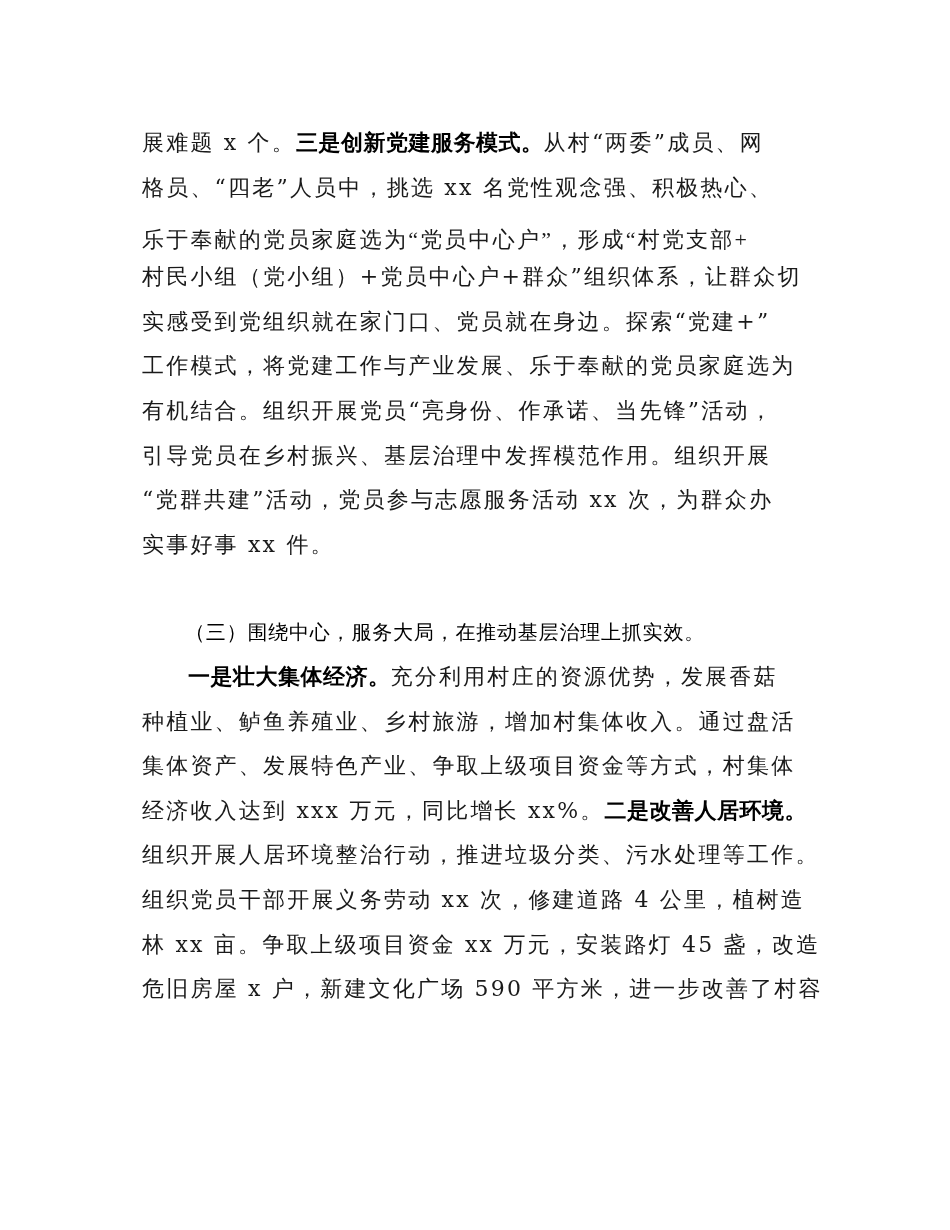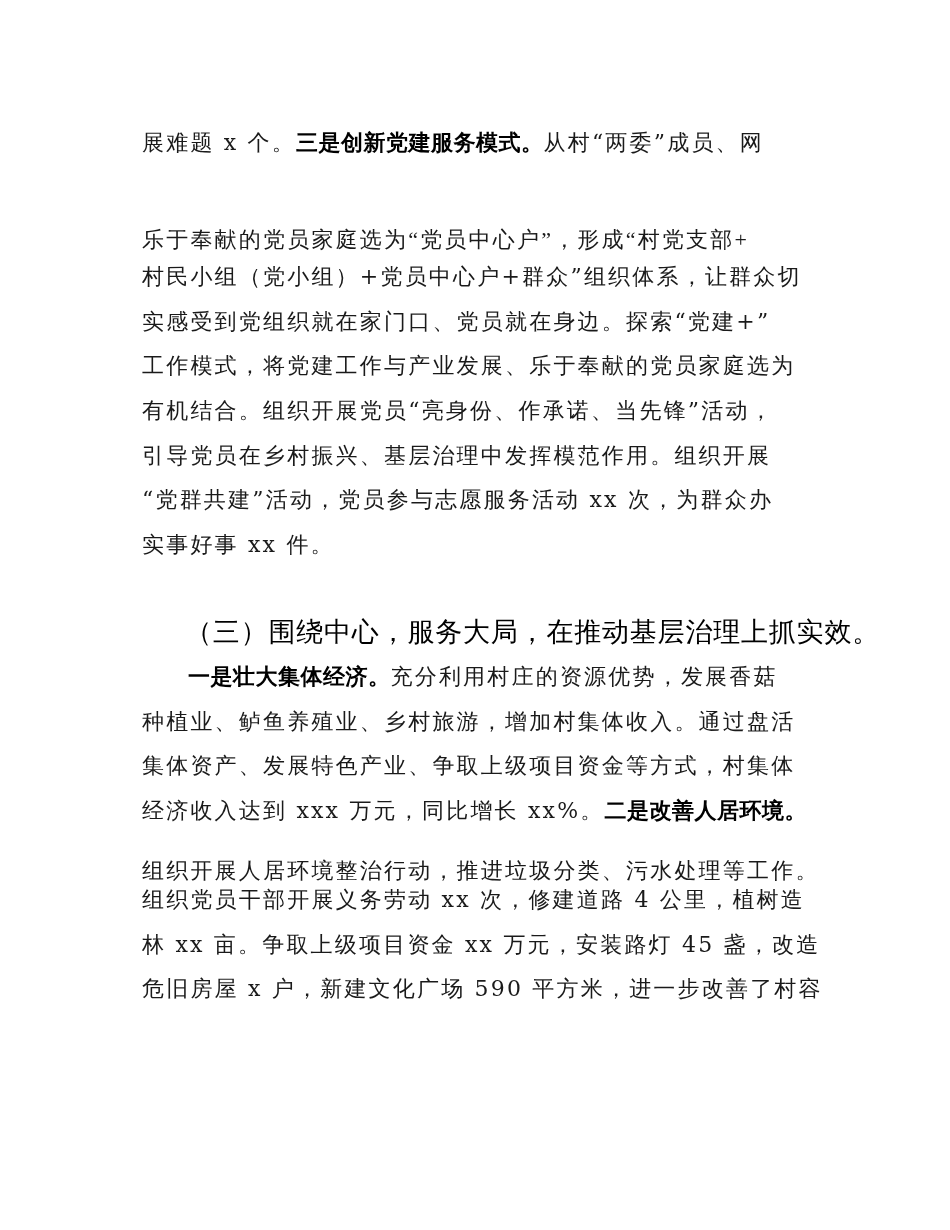--- a/index.html
+++ b/index.html
@@ -36,52 +36,53 @@
       font-family: "DejaVu Sans", "Liberation Sans", sans-serif;
       font-weight: bold;
       color: #000000;
       letter-spacing: 0.5px;
     }
     .heading {
       position: absolute;
       left: 185px;
       white-space: nowrap;
       font-family: "DejaVu Sans", "Liberation Sans", sans-serif;
-      font-size: 27px;
+      font-size: 20px;
       line-height: 30px;
       color: #000000;
       letter-spacing: 0.8px;
     }
     .indent { left: 188px; }
   </style>
 </head>
 <body>
 
 <div class="page">
 
   <div class="line" style="top:128px;">
     <span>展难题 x 个。</span><span class="bold">三是创新党建服务模式。</span><span>从村“两委”成员、网</span>
   </div>
+  <div class="line" style="top:173px;">格员、“四老”人员中，挑选 xx 名党性观念强、积极热心、</div>
   <div class="line" style="top:225px;font-family:Liberation Serif, serif;">乐于奉献的党员家庭选为“党员中心户”，形成“村党支部+</div>
   <div class="line" style="top:262px;">村民小组（党小组）+党员中心户+群众”组织体系，让群众切</div>
   <div class="line" style="top:307px;">实感受到党组织就在家门口、党员就在身边。探索“党建+”</div>
   <div class="line" style="top:351px;">工作模式，将党建工作与产业发展、乐于奉献的党员家庭选为</div>
   <div class="line" style="top:396px;text-align:right;">有机结合。组织开展党员“亮身份、作承诺、当先锋”活动，</div>
   <div class="line" style="top:441px;">引导党员在乡村振兴、基层治理中发挥模范作用。组织开展</div>
   <div class="line" style="top:485px;">“党群共建”活动，党员参与志愿服务活动 xx 次，为群众办</div>
   <div class="line" style="top:530px;">实事好事 xx 件。</div>
 
   <div class="heading" style="top:617px;">（三）围绕中心，服务大局，在推动基层治理上抓实效。</div>
 
   <div class="line indent" style="top:662px;">
     <span class="bold">一是壮大集体经济。</span><span>充分利用村庄的资源优势，发展香菇</span>
   </div>
   <div class="line" style="top:707px;">种植业、鲈鱼养殖业、乡村旅游，增加村集体收入。通过盘活</div>
   <div class="line" style="top:751px;">集体资产、发展特色产业、争取上级项目资金等方式，村集体</div>
   <div class="line" style="top:796px;">
     <span>经济收入达到 xxx 万元，同比增长 xx%。</span><span class="bold">二是改善人居环境。</span>
   </div>
-  <div class="line" style="top:840px;margin-top:16px;">组织开展人居环境整治行动，推进垃圾分类、污水处理等工作。</div>
+  <div class="line" style="top:840px;">组织开展人居环境整治行动，推进垃圾分类、污水处理等工作。</div>
   <div class="line" style="top:885px;">组织党员干部开展义务劳动 xx 次，修建道路 4 公里，植树造</div>
   <div class="line" style="top:930px;">林 xx 亩。争取上级项目资金 xx 万元，安装路灯 45 盏，改造</div>
   <div class="line" style="top:974px;">危旧房屋 x 户，新建文化广场 590 平方米，进一步改善了村容</div>
 
 </div>
 
 </body></html>

